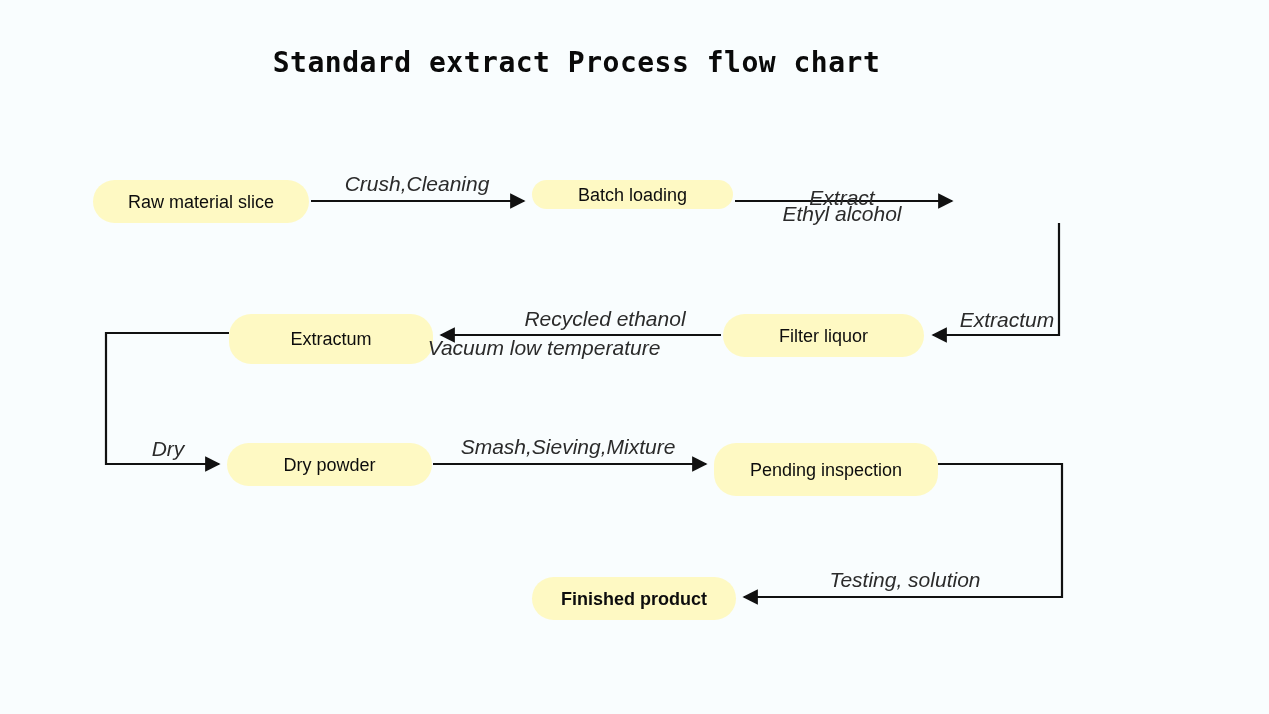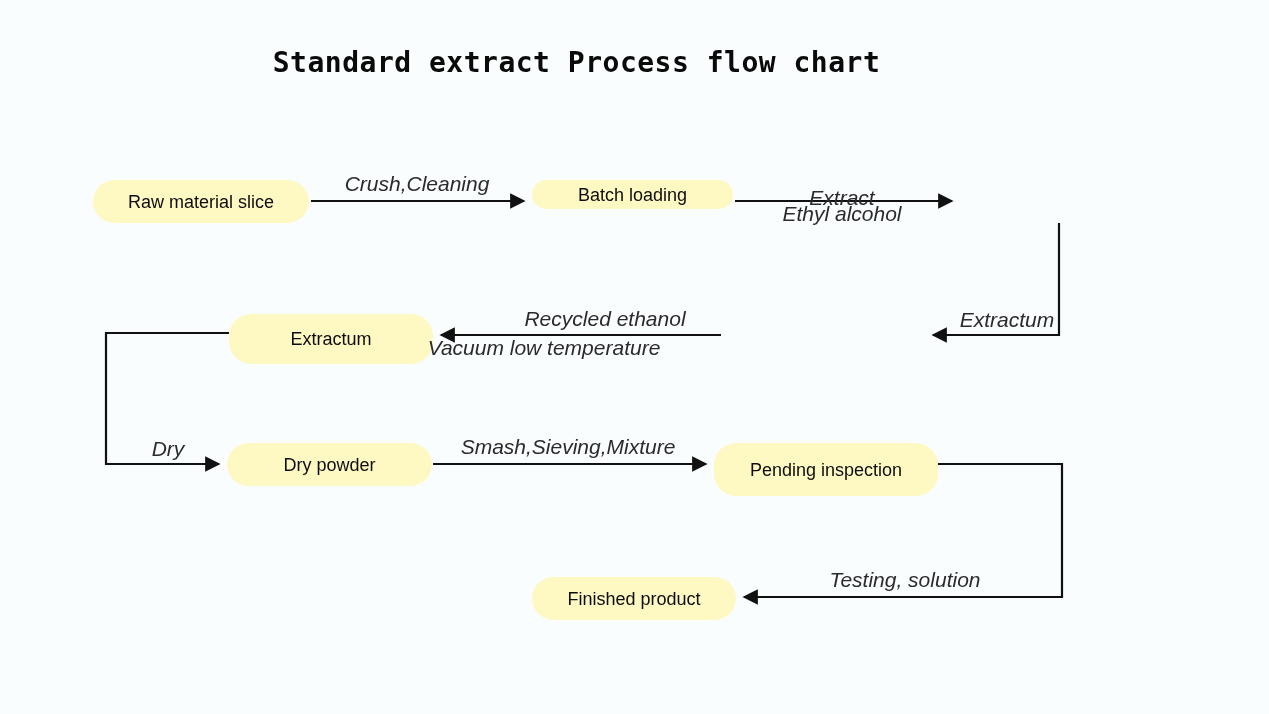--- a/index.html
+++ b/index.html
@@ -99,34 +99,37 @@
 
   <div class="node" style="left:93px; top:180px; width:216px; height:43px;">
     <span>Raw material slice</span>
   </div>
 
   <div class="node" style="left:532px; top:180px; width:201px; height:29px;">
     <span>Batch loading</span>
   </div>
 
 
+  <div class="node" style="left:723px; top:314px; width:201px; height:43px;">
+    <span>Filter liquor</span>
+  </div>
 
   <div class="node" style="left:229px; top:314px; width:204px; height:50px;">
     <span>Extractum</span>
   </div>
 
   <div class="node" style="left:227px; top:443px; width:205px; height:43px;">
     <span>Dry powder</span>
   </div>
 
   <div class="node" style="left:714px; top:443px; width:224px; height:53px;">
     <span>Pending inspection</span>
   </div>
 
-  <div class="node" style="left:532px; top:577px; width:204px; height:43px;">
+  <div class="node" style="left:532px; top:577px; width:204px; height:43px;font-weight:bold;">
     <span>Finished product</span>
   </div>
 
   <div class="edge-label center" style="left:417px; top:173px;">Crush,Cleaning</div>
 
   <div class="edge-label center" style="left:842px; top:175px;margin-top:12px;">Extract</div>
 
   <div class="edge-label center" style="left:842px; top:203px;">Ethyl alcohol</div>
 
   <div class="edge-label center" style="left:1007px; top:309px;">Extractum</div>

